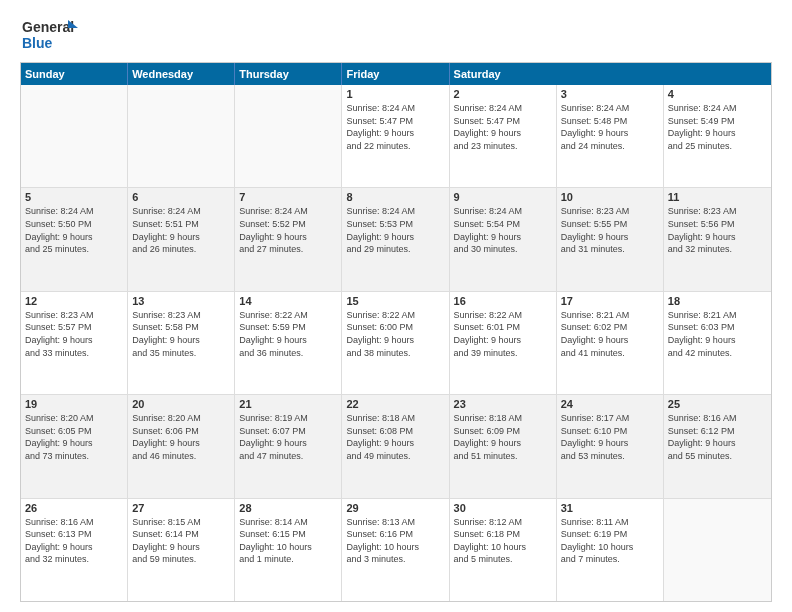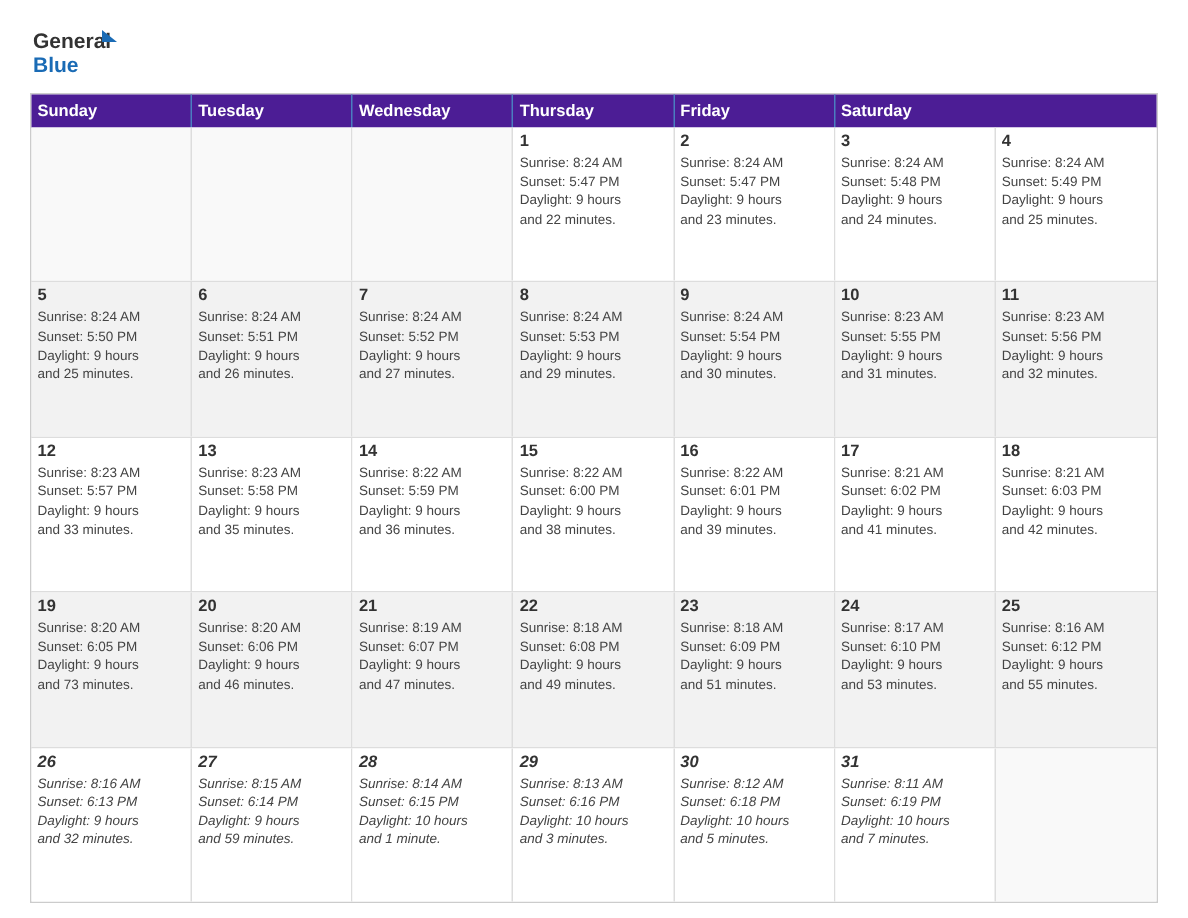--- a/index.html
+++ b/index.html
@@ -42,21 +42,21 @@
     }
     .calendar {
       flex: 1;
       display: flex;
       flex-direction: column;
       border: 1px solid #ccc;
     }
     .cal-header-row {
       display: grid;
       grid-template-columns: repeat(7, 1fr);
-      background: #4c1d95;
+      background: #0369a1;
     }
     .cal-header-cell {
       color: #fff;
       font-size: 11px;
       font-weight: bold;
       padding: 5px 4px;
       text-align: left;
       border-right: 1px solid #4a7ec0;
     }
     .cal-header-cell:last-child { border-right: none; }
@@ -64,21 +64,21 @@
       flex: 1;
       display: flex;
       flex-direction: column;
     }
     .cal-row {
       display: grid;
       grid-template-columns: repeat(7, 1fr);
       flex: 1;
       border-bottom: 1px solid #ddd;
     }
-    .cal-row:last-child { border-bottom: none; font-style: italic; }
+    .cal-row:last-child { border-bottom: none; }
     .cal-cell {
       border-right: 1px solid #ddd;
       padding: 3px 4px;
       font-size: 9.5px;
       color: #333;
       background: #fff;
       vertical-align: top;
     }
     .cal-cell:last-child { border-right: none; }
     .cal-cell.empty { background: #f9f9f9; }
@@ -108,21 +108,20 @@
 </div>
     <div class="title-block">
       <div class="calendar-title"></div>
       <div class="calendar-subtitle"></div>
     </div>
   </div>
 
   <div class="calendar">
     <div class="cal-header-row">
     <div class="cal-header-cell">Sunday</div>
-        <div class="cal-header-cell">Tuesday</div>
         <div class="cal-header-cell">Wednesday</div>
         <div class="cal-header-cell">Thursday</div>
         <div class="cal-header-cell">Friday</div>
         <div class="cal-header-cell">Saturday</div>
       </div>
     <div class="cal-body">
     <div class="cal-row">
           <div class="cal-cell empty"></div>
           <div class="cal-cell empty"></div>
           <div class="cal-cell empty"></div>

